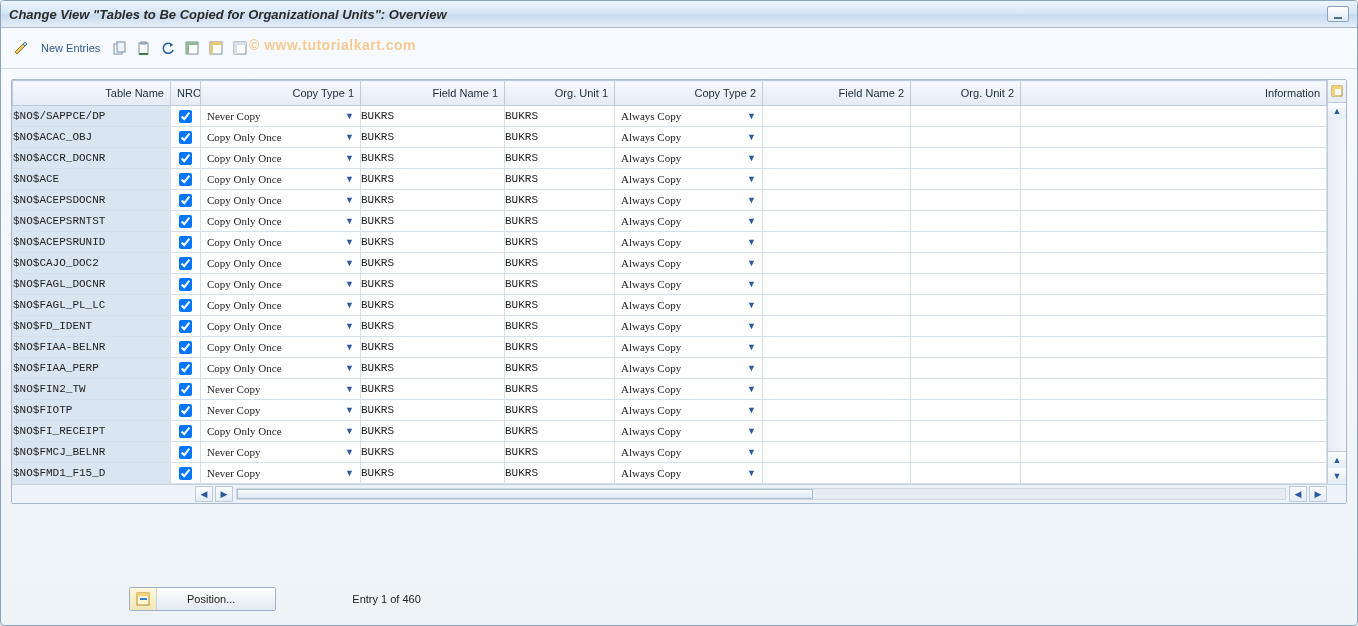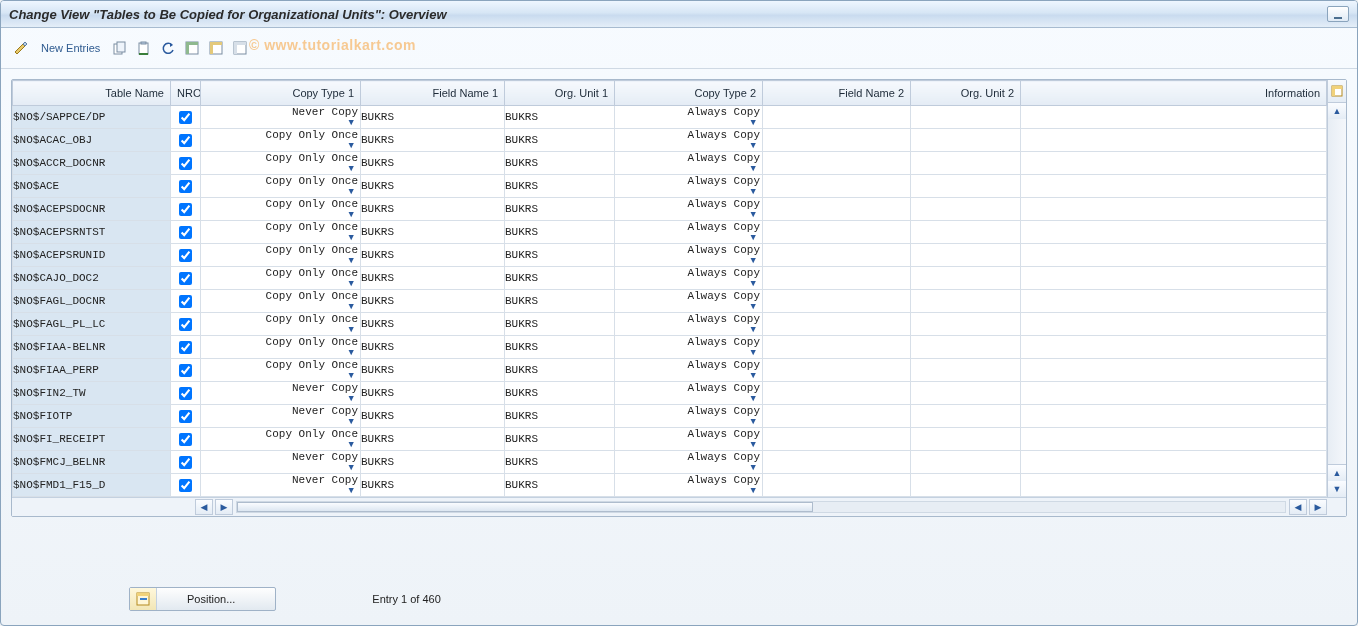--- a/index.html
+++ b/index.html
@@ -18,35 +18,35 @@
   .panel{margin:10px;border:1px solid #a8b9cc;border-radius:2px;background:#fff;}
   .panel-title{background:#e8f0fa;color:#1f2d3d;padding:3px 8px;border-bottom:1px solid #c4d1e0;}
   .grid-wrap{position:relative;display:flex;}
   .grid{flex:1;overflow:hidden;}
   table.data{width:100%;border-collapse:collapse;table-layout:fixed;}
   table.data th{background:linear-gradient(#f6f9fd,#e4ecf5);border:1px solid #bfcbdb;color:#1d2a38;font-weight:normal;text-align:right;padding:3px 6px;height:18px;white-space:nowrap;overflow:hidden;}
   table.data td{border:1px solid #d7dfe8;padding:0;height:20px;background:#fff;}
   .tn-cell{background:#d9e6f2 !important;font-family:"Courier New",monospace;padding:2px 6px;white-space:nowrap;overflow:hidden;margin-top:8px;}
   .cbwrap{display:flex;align-items:center;justify-content:center;height:100%;}
   .cbwrap input{margin:0;}
-  .ddl{display:flex;align-items:flex-end;height:100%;padding:0 2px 0 6px;font-family:Liberation Mono, monospace;white-space:nowrap;position:relative;flex-direction:column;}
+  .ddl{display:flex;align-items:center;height:100%;padding:0 2px 0 6px;font-family:Liberation Serif, serif;white-space:nowrap;position:relative;}
   .ddl .arr{margin-left:auto;color:#2a5a9e;font-size:9px;padding:0 4px;}
   .txtcell{font-family:"Courier New",monospace;padding:2px 6px;white-space:nowrap;}
   .vscroll{width:18px;background:linear-gradient(90deg,#e7edf4,#f4f7fb);border-left:1px solid #bfcbdb;display:flex;flex-direction:column;}
   .vscroll .cfg{height:22px;border-bottom:1px solid #bfcbdb;display:flex;align-items:center;justify-content:center;color:#c79a2d;font-size:12px;cursor:pointer;background:linear-gradient(#f6f9fd,#e4ecf5);}
   .vscroll .sbtn{height:16px;display:flex;align-items:center;justify-content:center;color:#2a5a9e;font-size:9px;cursor:pointer;background:linear-gradient(#fafcff,#e4ecf5);}
   .vscroll .track{flex:1;}
   .hscroll-row{display:flex;align-items:center;border-top:1px solid #c4d1e0;height:18px;background:#eef3f9;}
   .hscroll-row .hbtn{width:16px;height:14px;display:flex;align-items:center;justify-content:center;font-size:9px;color:#2a5a9e;border:1px solid #bfcbdb;background:linear-gradient(#fafcff,#e4ecf5);margin:0 1px;cursor:pointer;}
   .hscroll-row .track{flex:1;margin:0 2px;background:#e7edf4;height:10px;border:1px solid #cfd9e4;position:relative;}
   .hscroll-row .thumb{position:absolute;left:0;top:0;bottom:0;width:55%;background:linear-gradient(#fafcff,#dce6f1);border:1px solid #aebccd;box-sizing:border-box;}
   .hscroll-row .spacer{width:18px;}
   .hscroll-row .pad{width:182px;}
 
-  .footer{position:absolute;left:0;right:0;bottom:14px;display:flex;align-items:center;padding-left:128px;gap:96px;}
+  .footer{position:absolute;left:0;right:0;bottom:14px;display:flex;align-items:center;padding-left:128px;gap:76px;}
   .posbtn{display:flex;align-items:center;border:1px solid #9fb2c7;background:linear-gradient(#fefefe,#e2e9f0);height:22px;border-radius:2px;cursor:pointer;}
   .posbtn .ic{width:26px;height:100%;display:flex;align-items:center;justify-content:center;border-right:1px solid #c4d1e0;background:linear-gradient(#fff8dc,#f2e6b6);}
   .posbtn .lbl{padding:0 40px 0 30px;}
   .entry{color:#222;}
 
   
   svg{display:block;}
 </style>
 </head>
 <body>
@@ -384,20 +384,45 @@
                   <div class="ddl">
                     <span>Always Copy</span>
                     <span class="arr">▼</span>
                   </div>
                 </td>
                 <td class="txtcell"></td>
                 <td class="txtcell"></td>
                 <td class="txtcell"></td>
               </tr>
               <tr>
+                <td class="tn-cell">$NO$FD_IDENT</td>
+                <td>
+                  <div class="cbwrap">
+                    <input type="checkbox" checked="" style="">
+                  </div>
+                </td>
+                <td>
+                  <div class="ddl">
+                    <span>Copy Only Once</span>
+                    <span class="arr">▼</span>
+                  </div>
+                </td>
+                <td class="txtcell">BUKRS</td>
+                <td class="txtcell">BUKRS</td>
+                <td>
+                  <div class="ddl">
+                    <span>Always Copy</span>
+                    <span class="arr">▼</span>
+                  </div>
+                </td>
+                <td class="txtcell"></td>
+                <td class="txtcell"></td>
+                <td class="txtcell"></td>
+              </tr>
+              <tr>
                 <td class="tn-cell">$NO$FIAA-BELNR</td>
                 <td>
                   <div class="cbwrap">
                     <input type="checkbox" checked="" style="">
                   </div>
                 </td>
                 <td>
                   <div class="ddl">
                     <span>Copy Only Once</span>
                     <span class="arr">▼</span>

